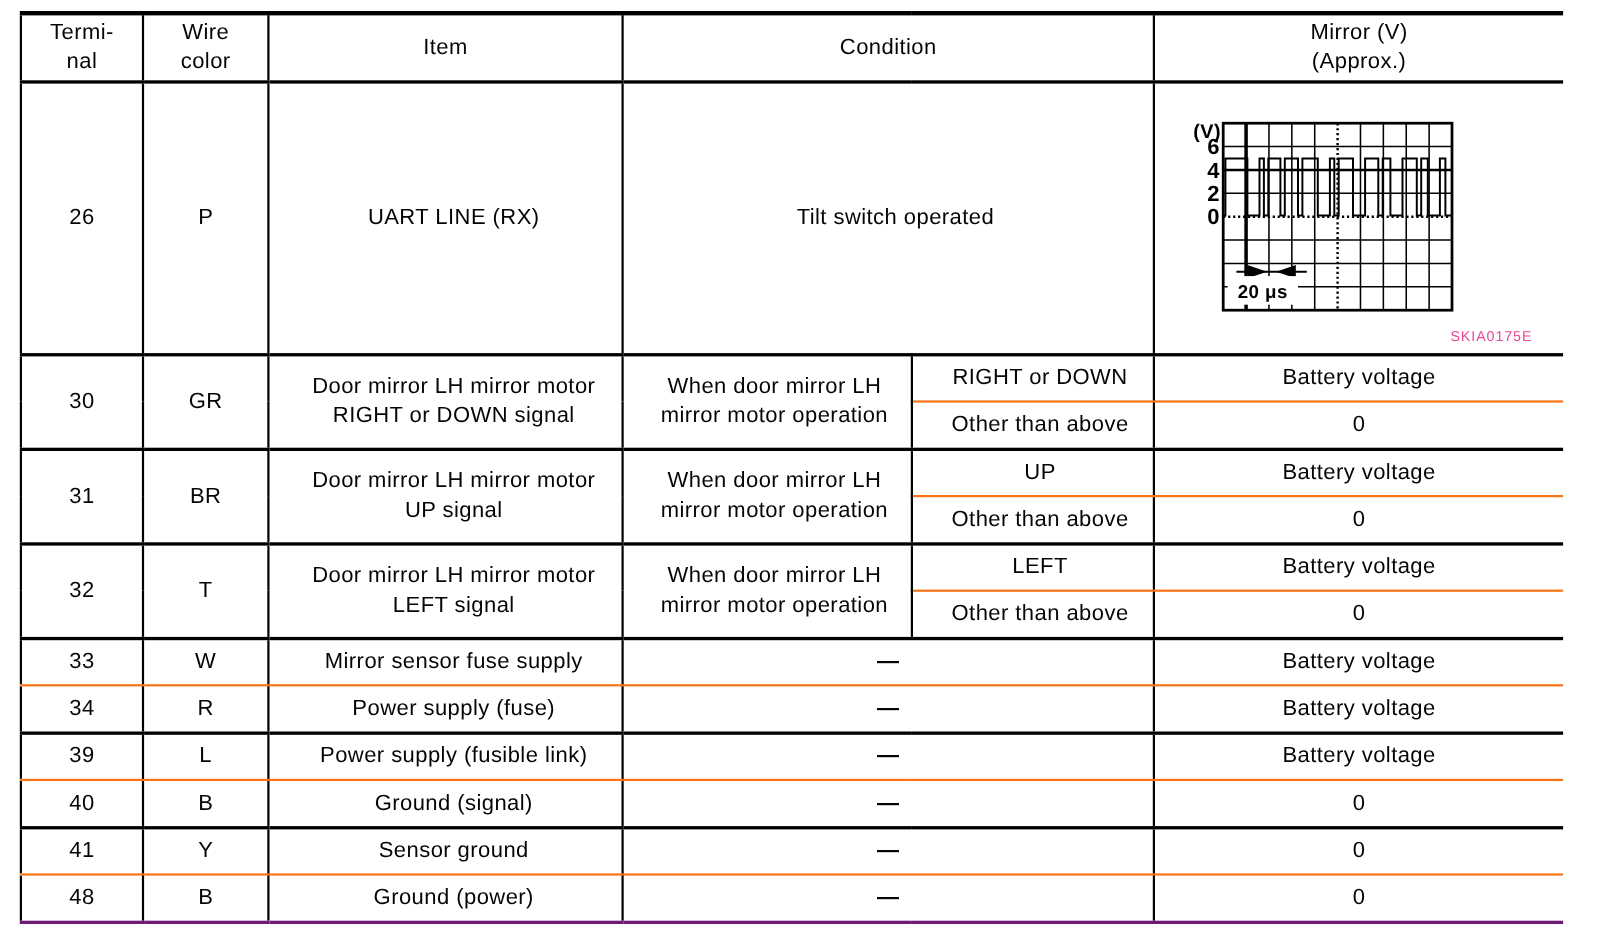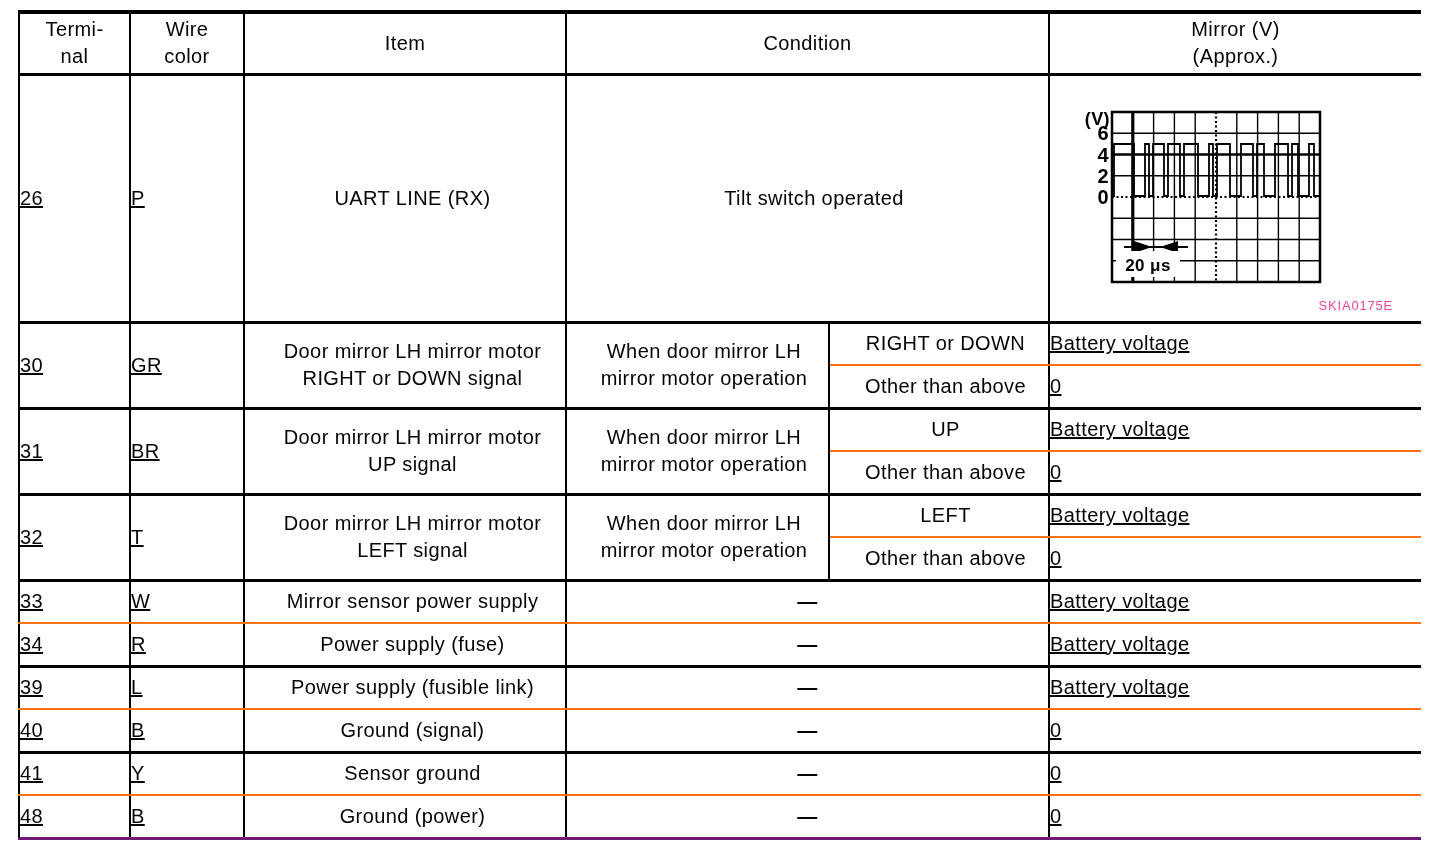--- a/index.html
+++ b/index.html
@@ -10,21 +10,21 @@
     border-collapse:collapse;table-layout:fixed;
     border-top:4px solid #000;border-left:2px solid #000;border-right:none;
     font-size:20px;letter-spacing:0.4px;
   }
   td,th{border-right:2px solid #000;vertical-align:middle;padding:0;font-weight:normal;}
   td.noright,th.noright{border-right:none;}
   th{text-align:center;line-height:25px;}
   .bb2{border-bottom:2px solid #f97316;}
   .bb3{border-bottom:3px solid #000;}
   .bb5{border-bottom:3px solid #701a75;}
-  .center{text-align:left;text-decoration:underline;}
+  .center{text-align:center;}
   .left{text-align:center;padding-left:15px;}
   .preline{white-space:pre-line;line-height:27px;margin-left:16px;}
   .condpad{padding-left:13px;}
   .dash{text-align:center;font-weight:bold;}
   tr.hdr{height:62px;}
   tr.r26{height:248px;}
   tr.r43{height:43px;}
   .wavecell{position:relative;}
   .figcode{position:absolute;right:28px;bottom:8px;font-size:13px;letter-spacing:0.8px;color:#ec4899;}
   .scope{position:absolute;left:26px;top:22px;}
@@ -145,21 +145,21 @@
       <td class="bb2 center noright">Battery voltage</td>
     </tr>
     <tr class="r43">
       <td class="bb3 left condpad">Other than above</td>
       <td class="bb3 center noright">0</td>
     </tr>
 
     <tr class="r43">
       <td class="bb2 center">33</td>
       <td class="bb2 center">W</td>
-      <td class="bb2 left">Mirror sensor power supply</td>
+      <td class="bb2 left">Mirror sensor fuse supply</td>
       <td class="bb2 dash" colspan="2">—</td>
       <td class="bb2 center noright">Battery voltage</td>
     </tr>
 
     <tr class="r43">
       <td class="bb3 center">34</td>
       <td class="bb3 center">R</td>
       <td class="bb3 left">Power supply (fuse)</td>
       <td class="bb3 dash" colspan="2">—</td>
       <td class="bb3 center noright">Battery voltage</td>

